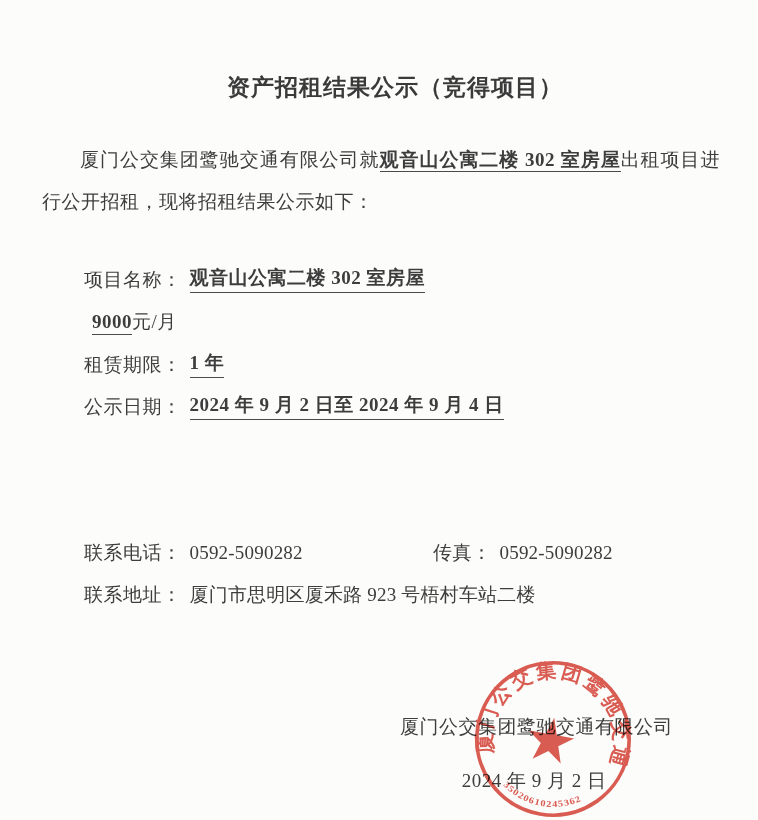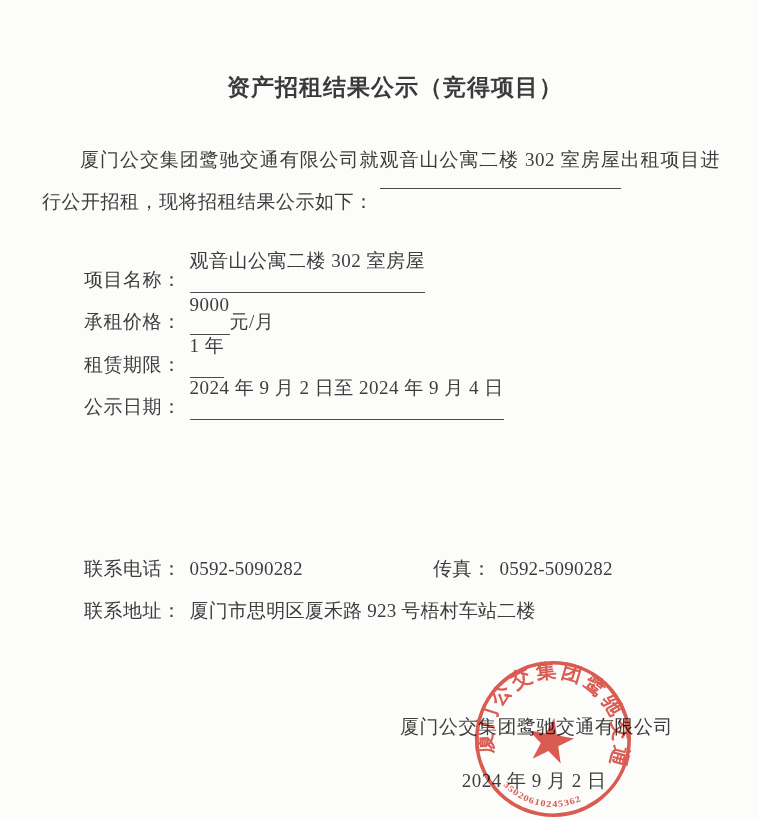--- a/index.html
+++ b/index.html
@@ -37,21 +37,22 @@
     right: 38px;
     margin: 0;
     font-size: 19px;
     line-height: 42px;
     text-indent: 38px;
     text-align: justify;
     letter-spacing: 0.5px;
   }
   .u {
     border-bottom: 1.2px solid #4a4a4a;
-    padding-bottom: 18px;
+    padding-bottom: 1px;
+    font-weight: bold;
   }
   .fields {
     position: absolute;
     top: 250px;
     left: 84px;
     right: 40px;
     font-size: 19px;
     letter-spacing: 0.5px;
   }
   .field-row {
@@ -66,21 +67,21 @@
     position: absolute;
     top: 540px;
     left: 84px;
     right: 40px;
     font-size: 19px;
     letter-spacing: 0.5px;
   }
   .contact-row {
     height: 42px;
     display: flex;
-    align-items: flex-end;
+    align-items: flex-start;
   }
   .pair-phone {
     width: 349px;
   }
   .contact-value {
     margin-left: 8px;
     letter-spacing: 0.2px;
   }
   .signature {
     position: absolute;
@@ -124,21 +125,20 @@
 
   <p class="intro"><span>厦门公交集团鹭驰交通有限公司就</span><span class="u">观音山公寓二楼 302 室房屋</span><span>出租项目进行公开招租，现将招租结果公示如下：</span></p>
 
   <div class="fields">
     <div class="field-row">
       <span>项目名称：</span>
         <span class="u val">观音山公寓二楼 302 室房屋</span>
         <span></span>
     </div>
     <div class="field-row">
-      <span>承租价格：</span>
         <span class="u val">9000</span>
         <span> 元/月</span>
     </div>
     <div class="field-row">
       <span>租赁期限：</span>
         <span class="u val">1 年</span>
         <span></span>
     </div>
     <div class="field-row">
       <span>公示日期：</span>

